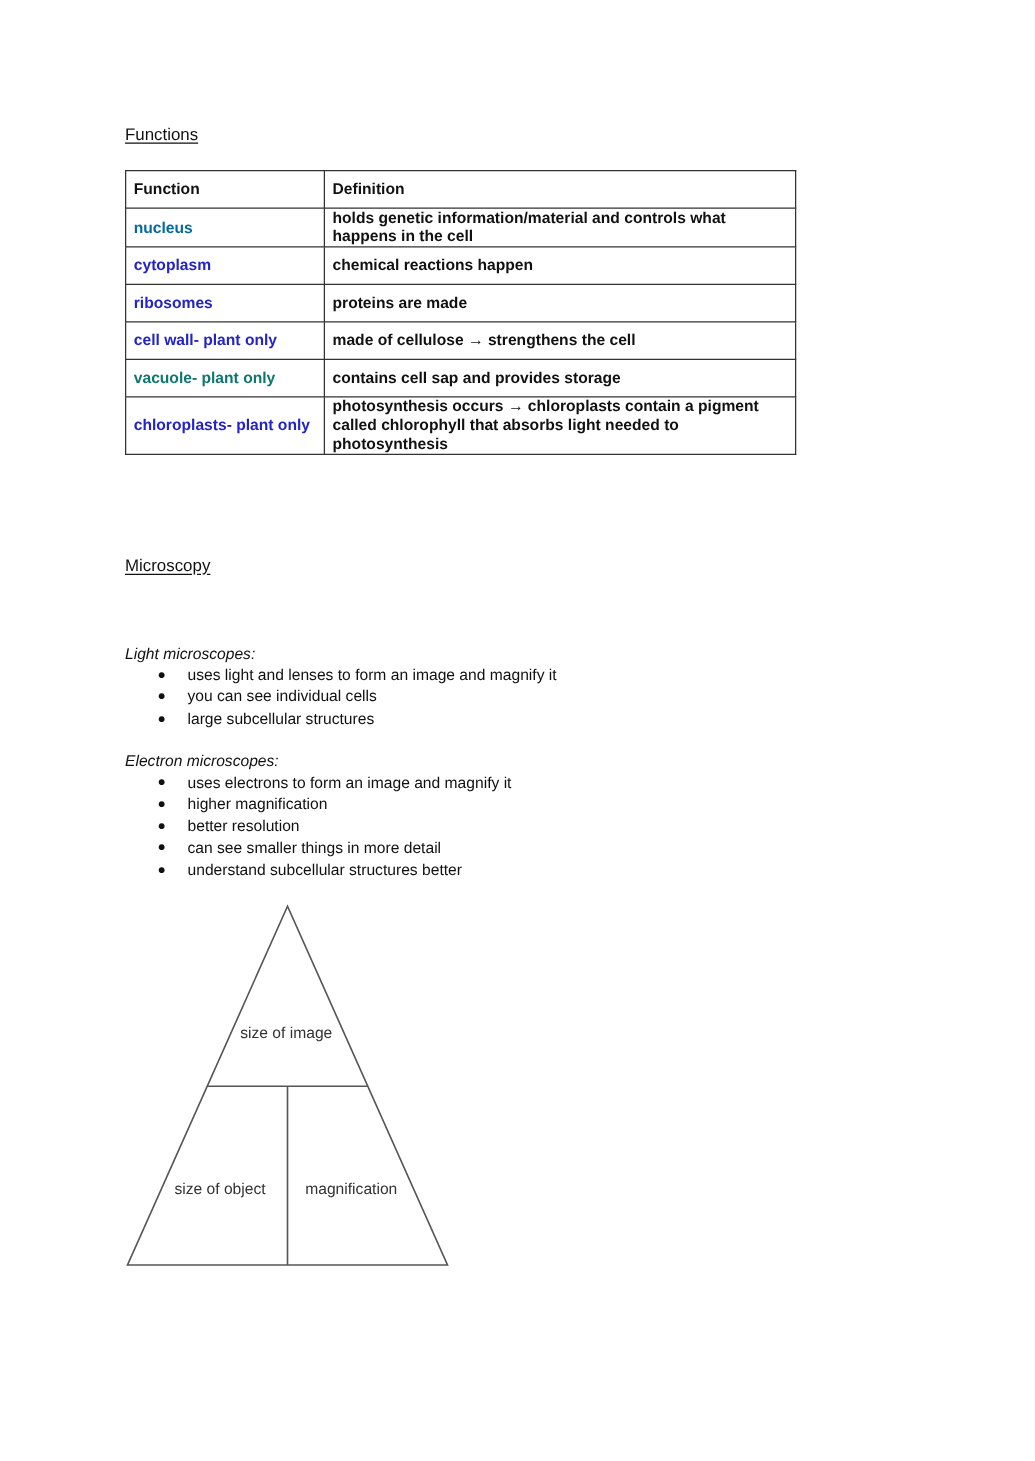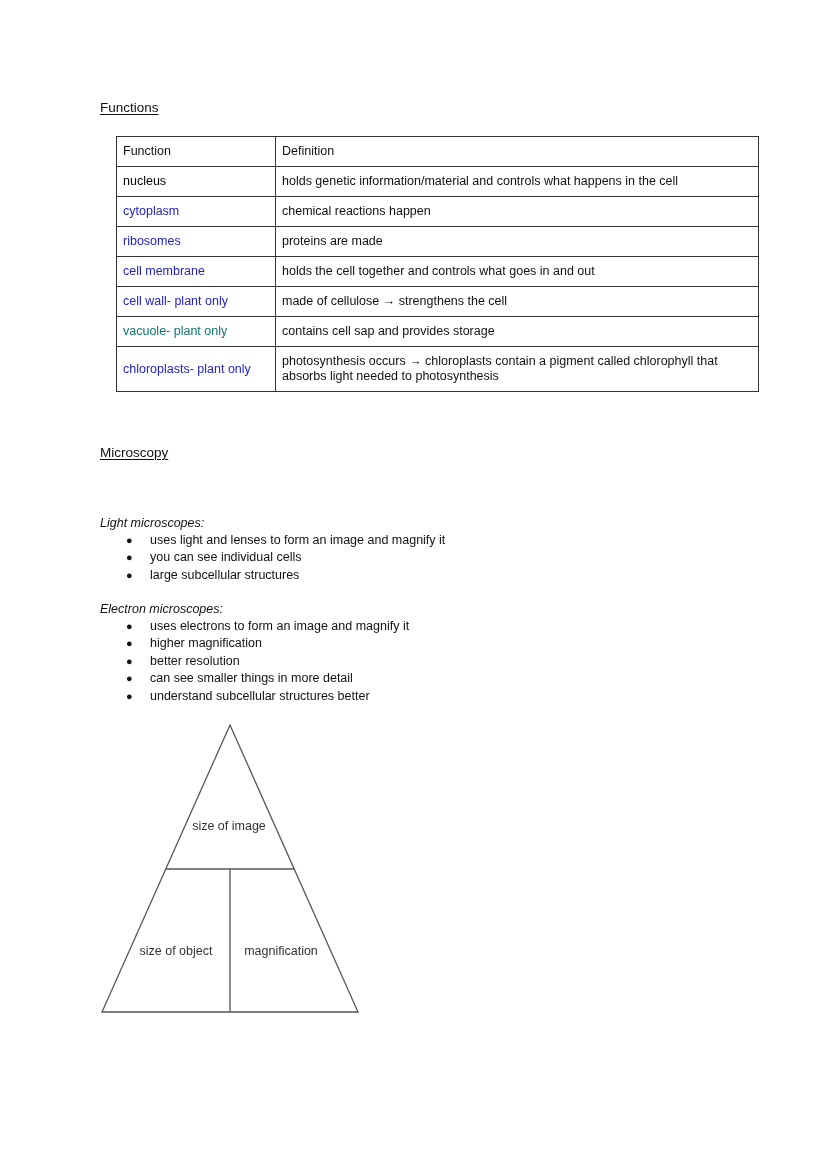--- a/index.html
+++ b/index.html
@@ -5,22 +5,22 @@
   html, body { margin: 0; padding: 0; background: #ffffff; }
   body { width: 828px; height: 1169px; position: relative; overflow: hidden;
          font-family: "Liberation Sans", "DejaVu Sans", sans-serif; color: #111; }
   .page { position: absolute; left: 0; top: 0; width: 828px; height: 1169px; }
 
   .heading { position: absolute; left: 100px; font-size: 13.5px; text-decoration: underline;
              text-underline-offset: 2px; color: #111; }
   #functions-heading { top: 100px; }
   #microscopy-heading { top: 445px; }
 
-  table.functions { position: absolute; left: 116px; top: 136px; width: 643px;
-                    border-collapse: collapse; font-size: 12.5px; }
+  table.functions { position: absolute; left: 100px; top: 136px; width: 537px;
+                    border-collapse: collapse; font-size: 12.5px; font-weight: bold; }
   table.functions td { border: 1.5px solid #333; padding: 0 6px; height: 29px; vertical-align: middle;
                        line-height: 15px; }
   table.functions td.col1 { width: 146px; }
   table.functions tr.tall td { height: 44px; }
   table.functions td.fn { color: #2323c8; }
   table.functions tr.hdr td { color: #111; }
 
   .para { position: absolute; left: 100px; font-size: 12.5px; color: #111; }
   .ital { font-style: italic; }
   ul.bullets { position: absolute; left: 100px; margin: 0; padding: 0; list-style: none; font-size: 12.5px; }
@@ -37,34 +37,30 @@
 
   <div class="heading" id="functions-heading">Functions</div>
 
   <table class="functions">
     <tbody>
         <tr class="hdr">
       <td class="col1">Function</td>
       <td>Definition</td>
     </tr>
     <tr>
-      <td class="col1 fn" style="color: #000000;">nucleus</td>
+      <td class="col1 fn" style="color: #0369a1;">nucleus</td>
       <td>holds genetic information/material and controls what happens in the cell</td>
     </tr>
     <tr>
       <td class="col1 fn" style="color: rgb(35, 35, 200);">cytoplasm</td>
       <td>chemical reactions happen</td>
     </tr>
     <tr>
       <td class="col1 fn" style="color: rgb(35, 35, 200);">ribosomes</td>
       <td>proteins are made</td>
-    </tr>
-    <tr>
-      <td class="col1 fn" style="color: rgb(35, 35, 200);">cell membrane</td>
-      <td>holds the cell together and controls what goes in and out</td>
     </tr>
     <tr>
       <td class="col1 fn" style="color: rgb(35, 35, 200);">cell wall- plant only</td>
       <td>made of cellulose → strengthens the cell</td>
     </tr>
     <tr>
       <td class="col1 fn" style="color: #0f766e;">vacuole- plant only</td>
       <td>contains cell sap and provides storage</td>
     </tr>
     <tr class="tall">

